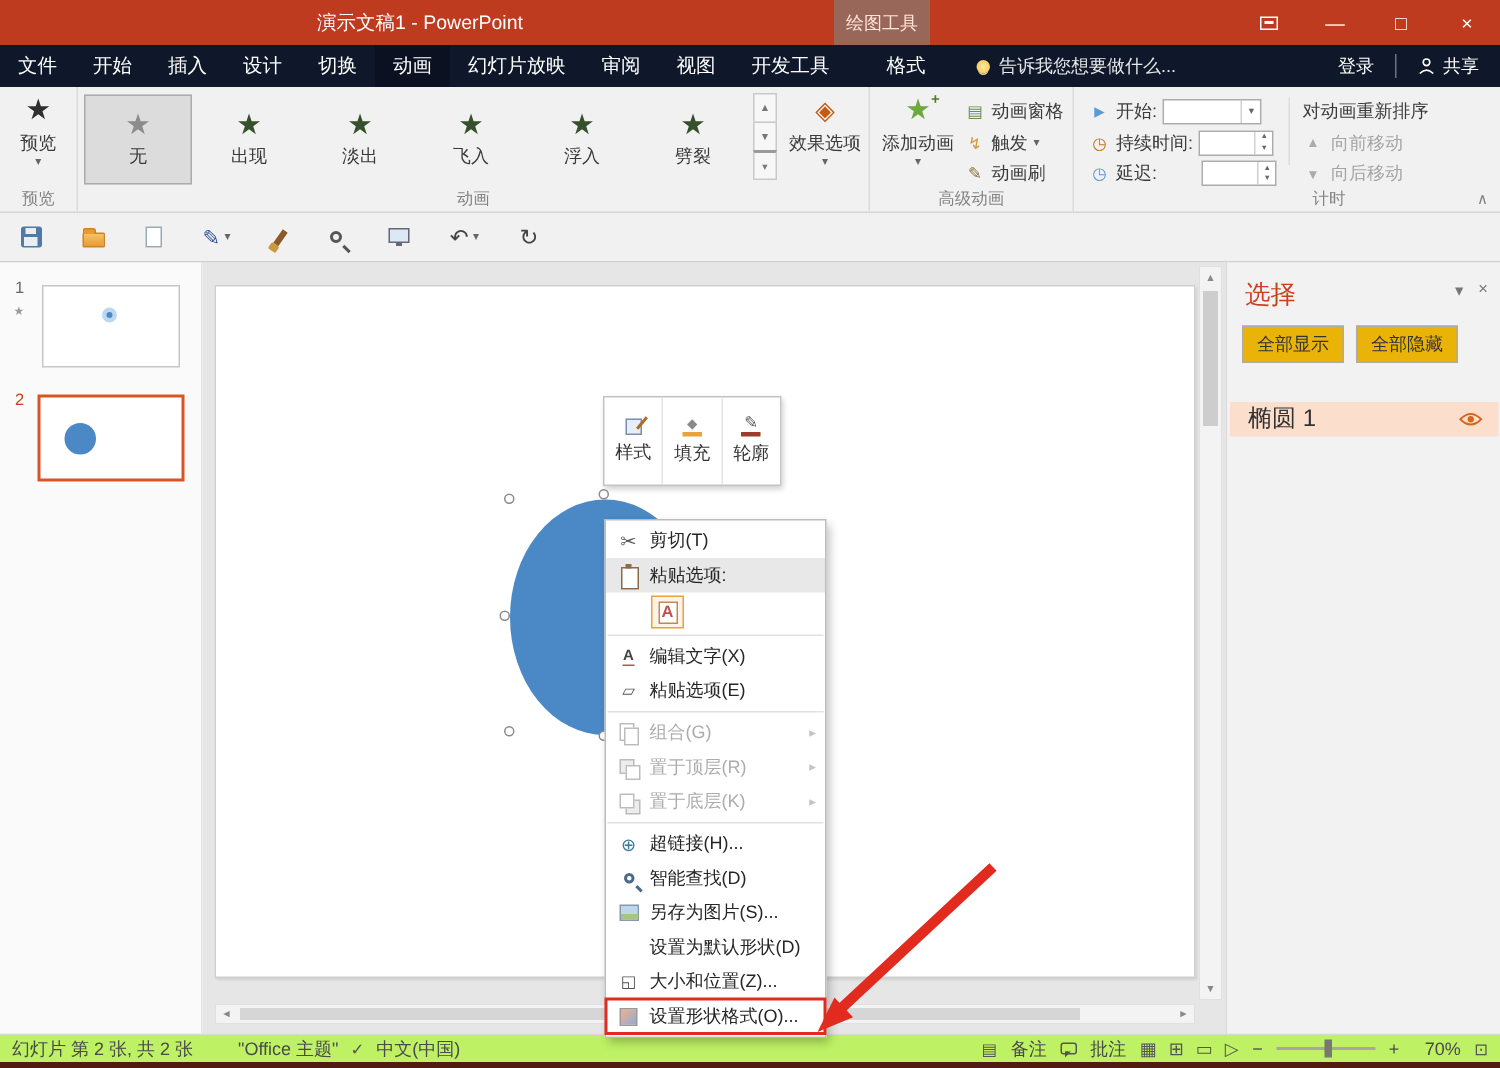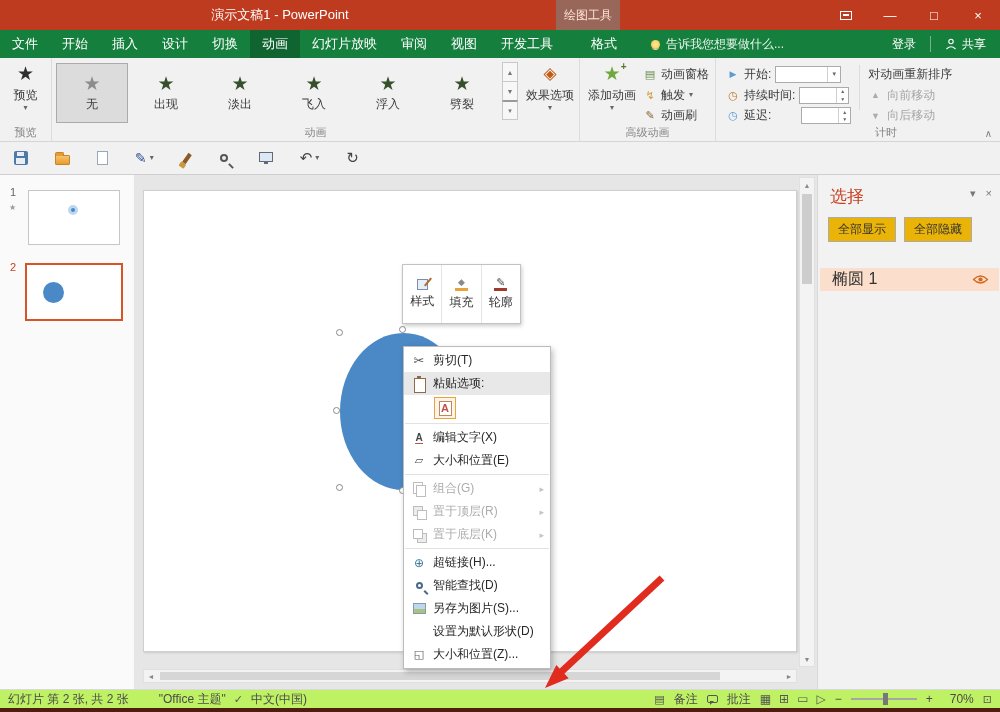--- a/index.html
+++ b/index.html
@@ -13,21 +13,21 @@
               text-align:center; color:#fff; font-size:13px; }
   .tb-ctx { position:absolute; left:556px; top:0; width:64px; height:30px; line-height:30px;
             text-align:center; color:#FFE3D6; font-size:12px; background:#99675A; }
   .tb-controls { position:absolute; right:0; top:0; height:30px; display:flex; }
   .tb-btn { width:44px; height:30px; display:flex; align-items:center; justify-content:center;
             color:#fff; font-size:13px; cursor:default; }
   .i-ribbonopts { width:12px; height:9px; border:1px solid #fff; position:relative; }
   .i-ribbonopts::after { content:""; position:absolute; left:2px; top:2px; width:6px; height:2px; background:#fff; }
 
   
-  #tabsrow { position:absolute; left:0; top:30px; width:1000px; height:28px; background:#15803d;
+  #tabsrow { position:absolute; left:0; top:30px; width:1000px; height:28px; background:#0f172a;
              display:flex; align-items:stretch; font-size:13px; color:#fff; }
   .tab { padding:0 12px; display:flex; align-items:center; white-space:nowrap; }
   .tab.active { background:rgba(0,0,0,0.22); }
   .tab-gap { width:14px; }
   .tellme { display:flex; align-items:center; gap:6px; margin-left:22px; color:rgba(255,255,255,.9);
             font-size:12px; white-space:nowrap; }
   .bulb { width:9px; height:9px; border-radius:50%; background:radial-gradient(#FFE9A0,#F2C23E);
           box-shadow:0 2px 0 -1px #E8D7A0; }
   .tr-right { margin-left:auto; display:flex; align-items:center; }
   .signin { padding:0 14px; font-size:12px; }
@@ -515,21 +515,21 @@
       </div>
       <div class="msep"></div>
       <div class="mrow">
         <span class="i16">
             <span class="i-editA">A</span>
           </span>
         <span>编辑文字(X)</span>
       </div>
       <div class="mrow">
         <span class="i16 i-pts">▱</span>
-        <span>大小和位置(E)</span>
+        <span>粘贴选项(E)</span>
       </div>
       <div class="msep"></div>
       <div class="mrow disabled">
         <span class="i16 i-copy gray"></span>
         <span>组合(G)</span>
         <span class="marrow">▸</span>
       </div>
       <div class="mrow disabled">
         <span class="i16 i-front"></span>
         <span>置于顶层(R)</span>
@@ -557,20 +557,26 @@
           </span>
         <span>另存为图片(S)...</span>
       </div>
       <div class="mrow">
         <span class="i16"></span>
         <span>设置为默认形状(D)</span>
       </div>
       <div class="mrow">
         <span class="i16 i-size">◱</span>
         <span>大小和位置(Z)...</span>
+      </div>
+      <div class="mrow target">
+        <span class="i16">
+            <span class="i-fmt"></span>
+          </span>
+        <span>设置形状格式(O)...</span>
       </div>
     </div>
 
     <svg id="arrow" width="145" height="130" viewBox="0 0 145 130">
       <line x1="132" y1="8" x2="30" y2="103" stroke="#E02B1E" stroke-width="7"></line>
       <polygon points="15,118 38.7,108.2 26.3,95" fill="#E02B1E"></polygon>
     </svg>
 
     <div id="taskpane">
       <div class="tp-title">选择</div>

